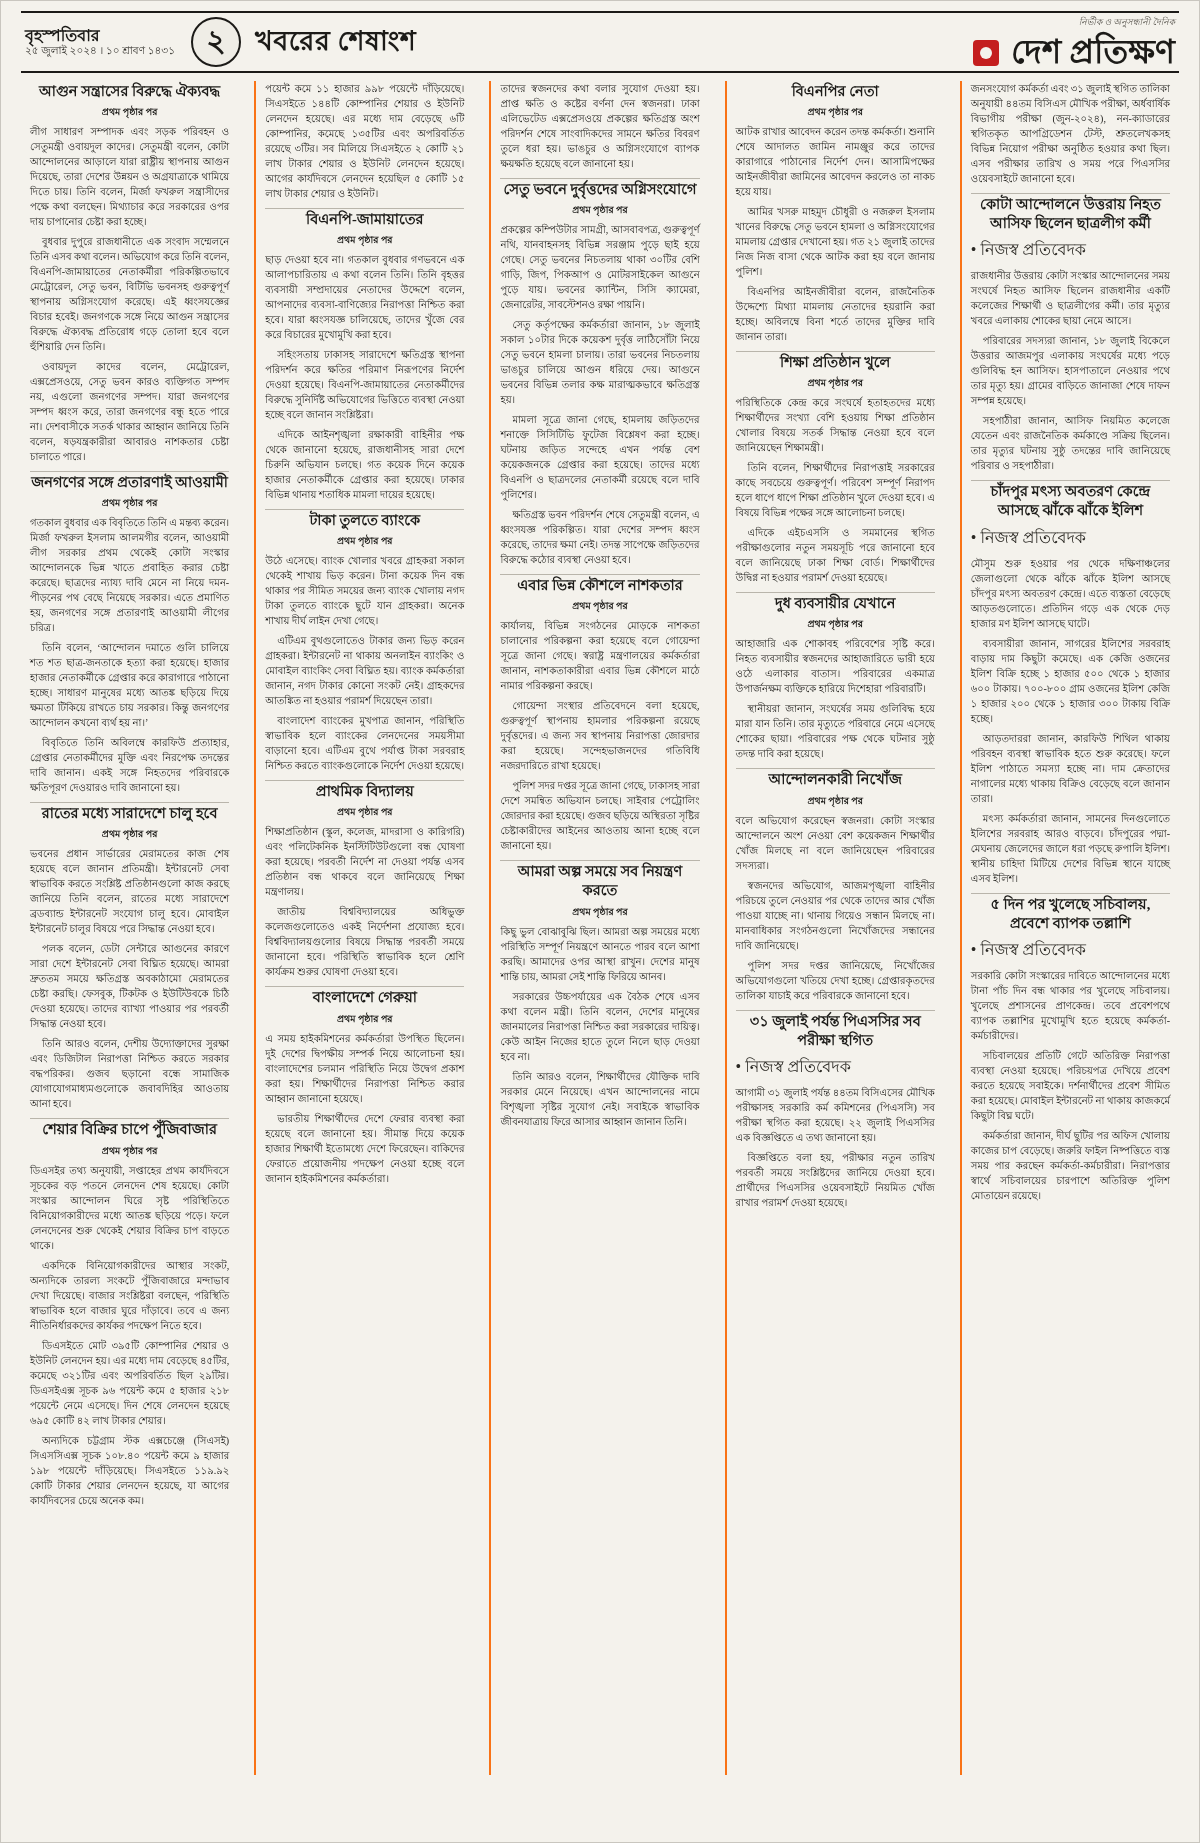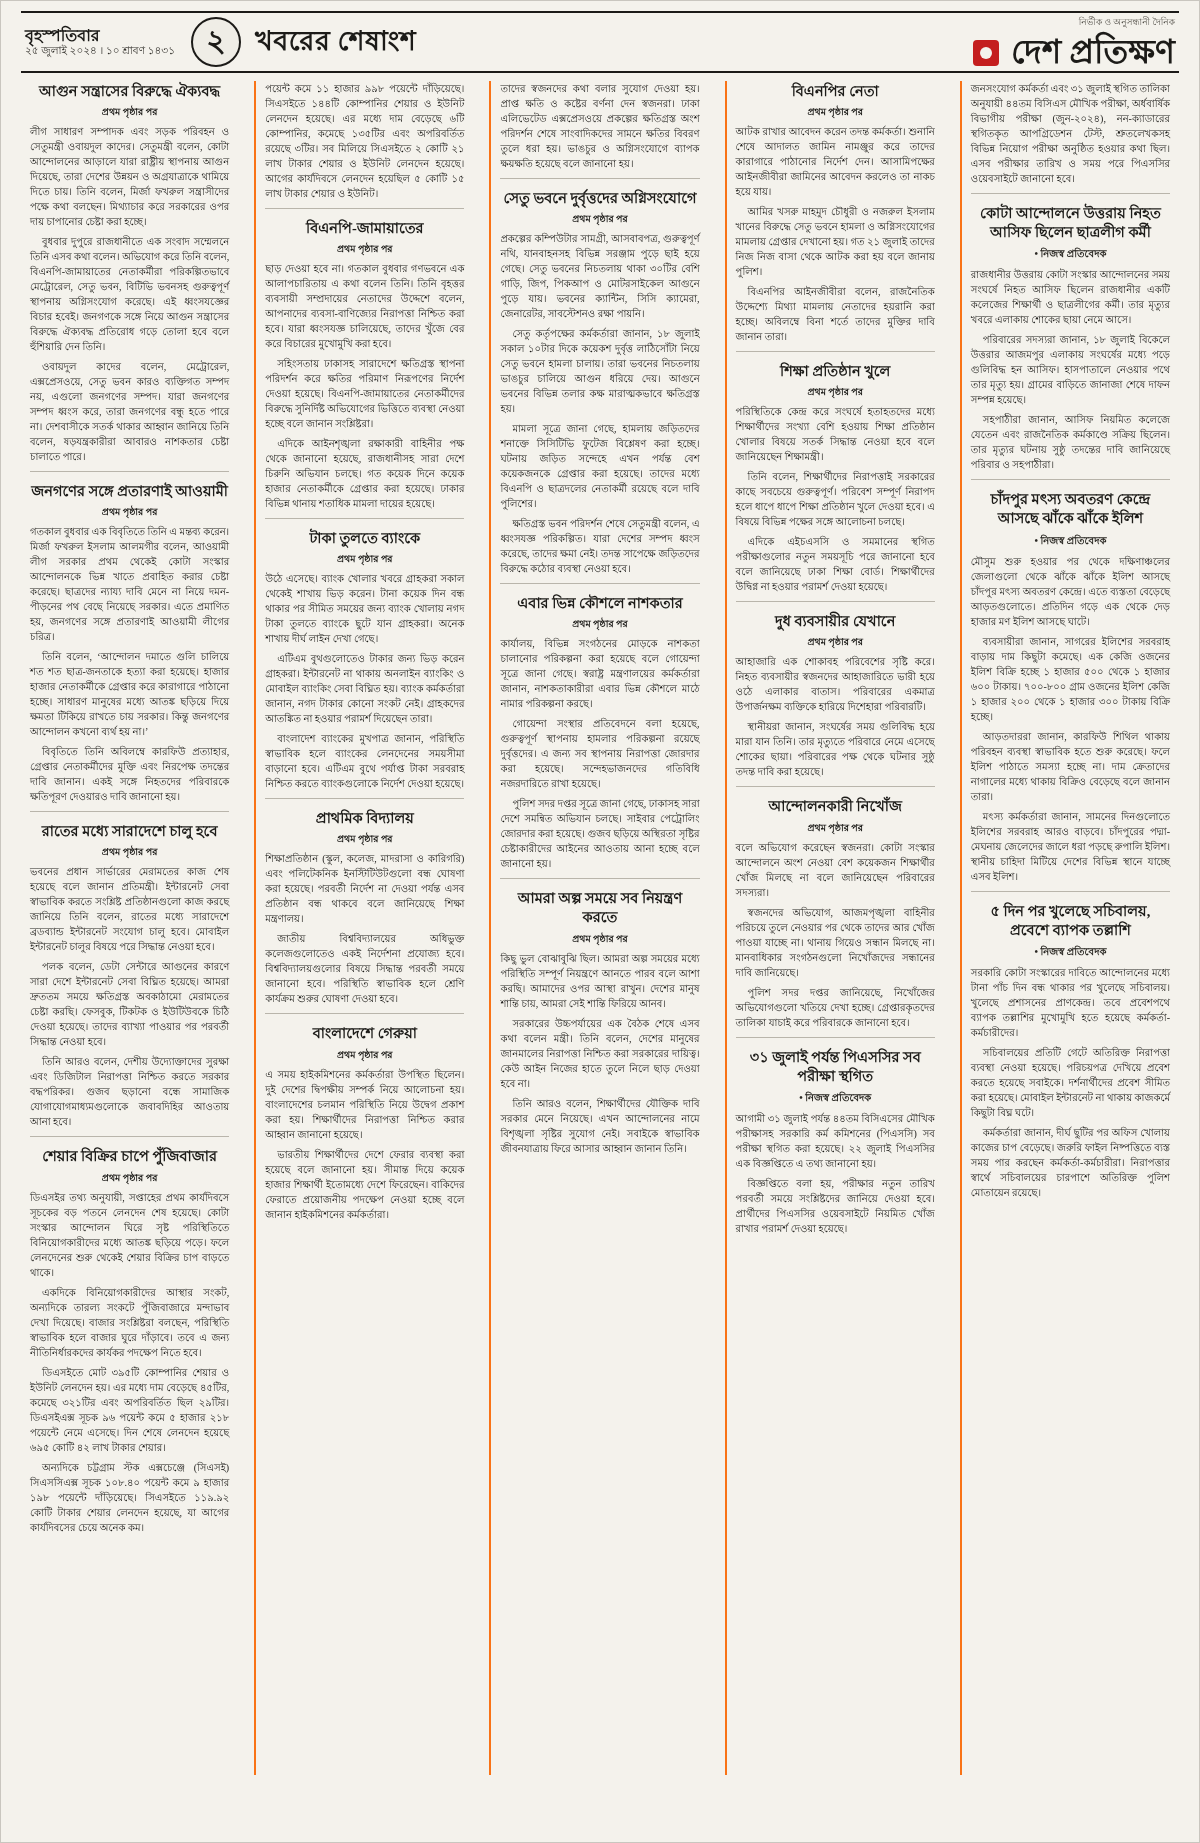--- a/index.html
+++ b/index.html
@@ -44,50 +44,50 @@
   .masthead-row{display:flex;align-items:center;gap:12px;}
   .masthead-logo{
     width:26px;height:26px;border-radius:4px;
     background:#c41e1e;position:relative;flex:0 0 auto;
   }
   .masthead-logo::after{
     content:"";position:absolute;inset:7px;
     background:#f4f2ec;border-radius:50%;
   }
   .masthead-title{font-size:33px;font-weight:bold;line-height:1;}
-  .masthead-tagline{font-size:9px;color:#55524b;margin-bottom:6px;}
+  .masthead-tagline{font-size:9px;color:#55524b;margin-bottom:6px;font-style:italic;}
   
   .columns{
     display:flex;
     margin-top:8px;
     height:1694px;
     overflow:hidden;
     gap:16px;
   }
   .column{
     flex:1 1 0;
     padding:0 9px;
     overflow:hidden;
   }
   .column + .column{border-left:2px solid #f97316;}
   .article + .article{
-    margin-top:7px;border-top:1px solid #b9b5ab;padding-top:9px;
+    margin-top:7px;border-top:1px solid #b9b5ab;padding-top:0;
   }
   .headline{
     margin:1px 0 4px;
     font-size:14.5px;line-height:1.32;
     text-align:center;font-weight:bold;
   }
   .subhead{
     text-align:center;font-weight:bold;
     font-size:9.5px;margin:0 0 4px;
   }
   .byline{
-    text-align:center;font-weight:bold;
-    font-size:10px;margin:0 0 4px;color:#2a2823;
+    text-align:left;font-weight:normal;
+    font-size:16px;margin:0 0 4px;color:#2a2823;
   }
   .byline::before{content:"• ";}
   .article p{
     margin:0 0 5px;
     font-size:10px;line-height:1.5;
     text-align:justify;
   }
   .article p + p{text-indent:12px;}
 </style>
 </head>

